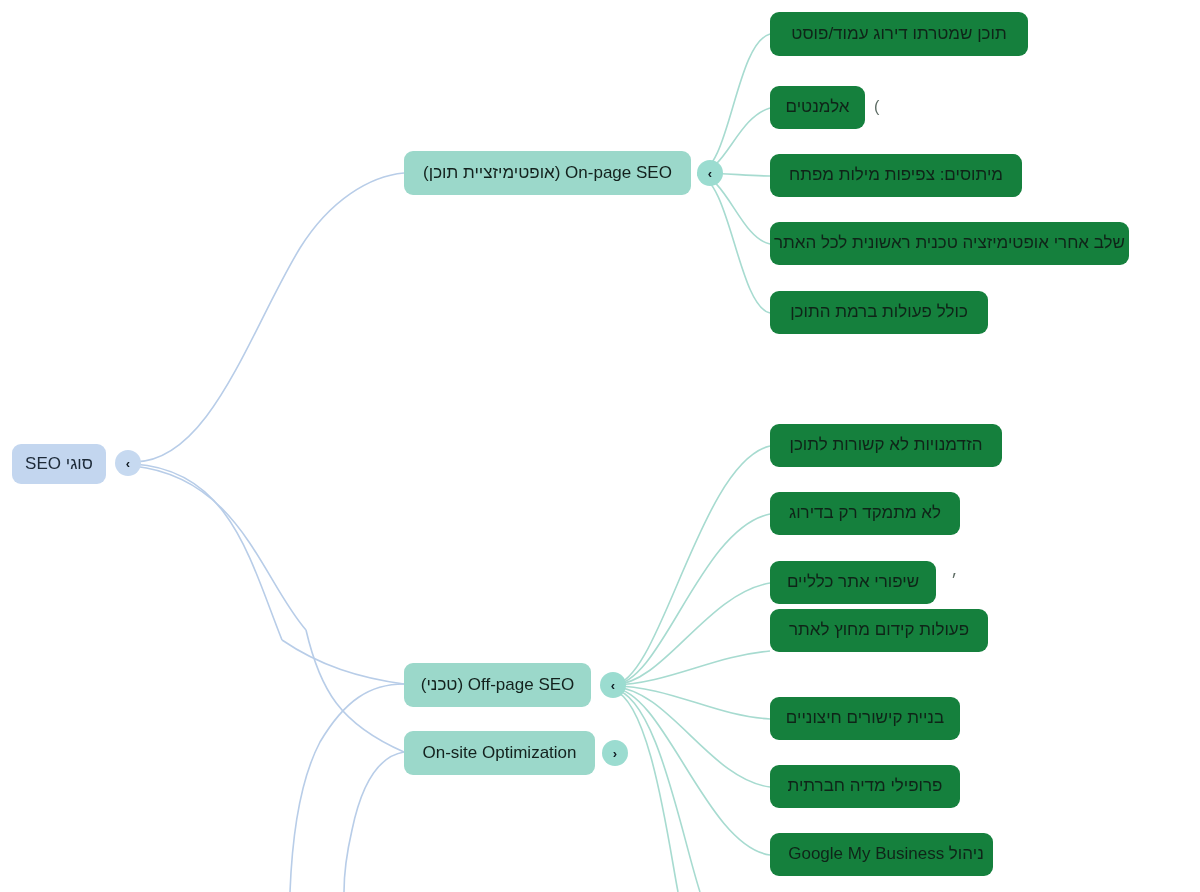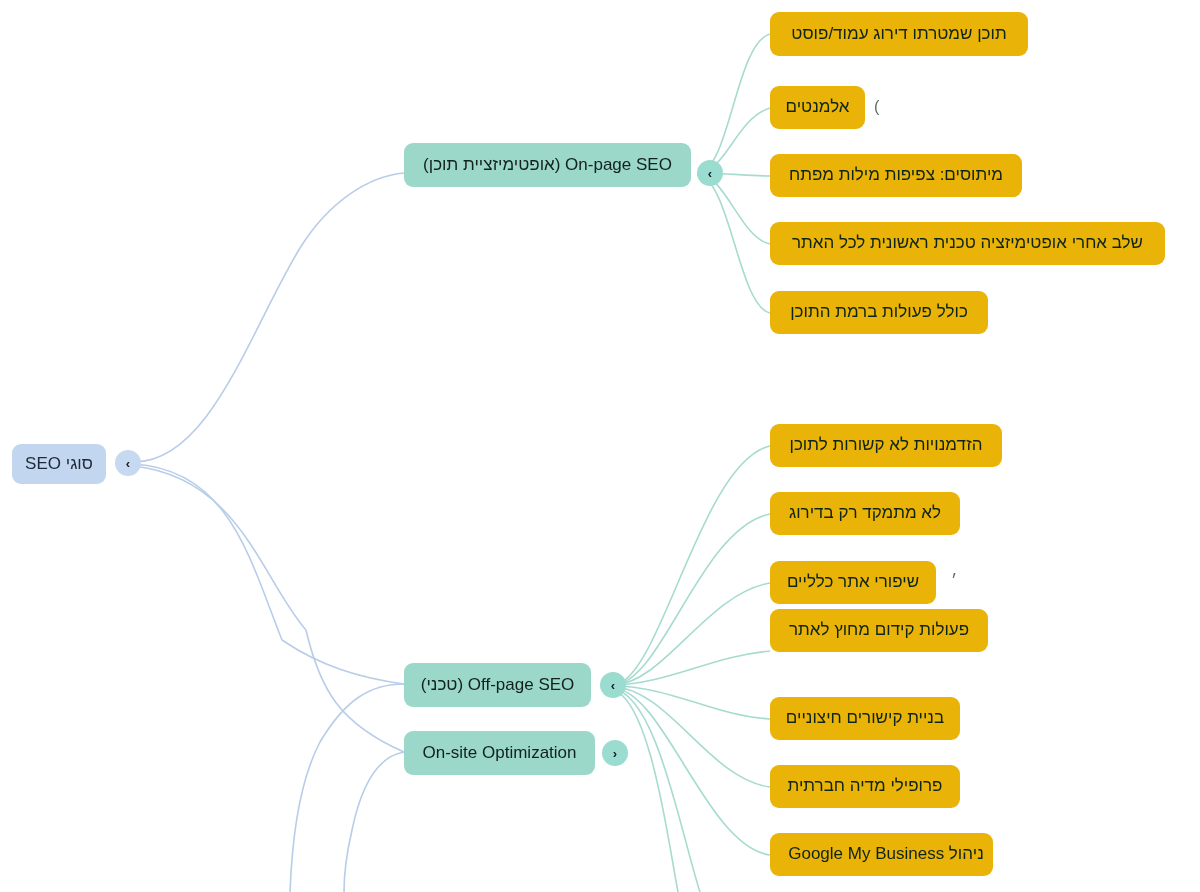--- a/index.html
+++ b/index.html
@@ -45,21 +45,21 @@
   .node.root {
     background: #c3d6ef;
     color: #1d2a38;
     font-size: 17px;
   }
   .node.branch {
     background: #9bd8ca;
     color: #13211d;
   }
   .node.leaf {
-    background: #eab308;
+    background: #15803d;
     color: #0f2418;
   }
   .toggle {
     position: absolute;
     width: 26px;
     height: 26px;
     border-radius: 50%;
     display: flex;
     align-items: center;
     justify-content: center;
@@ -119,37 +119,37 @@
     </g>
   </svg>
 
   <div class="node root" style="left:12px; top:444px; width:94px; height:40px;">
     <span>סוגי SEO</span>
   </div>
   <div class="toggle root-toggle" style="left:115px; top:450px;">
     <span>‹</span>
   </div>
 
-  <div class="node branch" style="left:404px; top:143px; width:287px; height:44px;">
+  <div class="node branch" style="left:404px; top:151px; width:287px; height:44px;">
     <span>On-page SEO (אופטימיזציית תוכן)</span>
   </div>
   <div class="toggle branch-toggle" style="left:697px; top:160px;">
     <span>‹</span>
   </div>
 
   <div class="node leaf" style="left:770px; top:12px; width:258px; height:44px;">
     <span>תוכן שמטרתו דירוג עמוד/פוסט</span>
   </div>
   <div class="node leaf" style="left:770px; top:86px; width:95px; height:43px;">
     <span>אלמנטים</span>
   </div>
   <div class="node leaf" style="left:770px; top:154px; width:252px; height:43px;">
     <span>מיתוסים: צפיפות מילות מפתח</span>
   </div>
-  <div class="node leaf" style="left:770px; top:222px; width:395px; height:43px;justify-content:center;">
+  <div class="node leaf" style="left:770px; top:222px; width:359px; height:43px;justify-content:center;">
     <span>שלב אחרי אופטימיזציה טכנית ראשונית לכל האתר</span>
   </div>
   <div class="node leaf" style="left:770px; top:291px; width:218px; height:43px;">
     <span>כולל פעולות ברמת התוכן</span>
   </div>
 
   <div class="node branch" style="left:404px; top:663px; width:187px; height:44px;">
     <span>Off-page SEO (טכני)</span>
   </div>
   <div class="toggle branch-toggle" style="left:600px; top:672px;">

